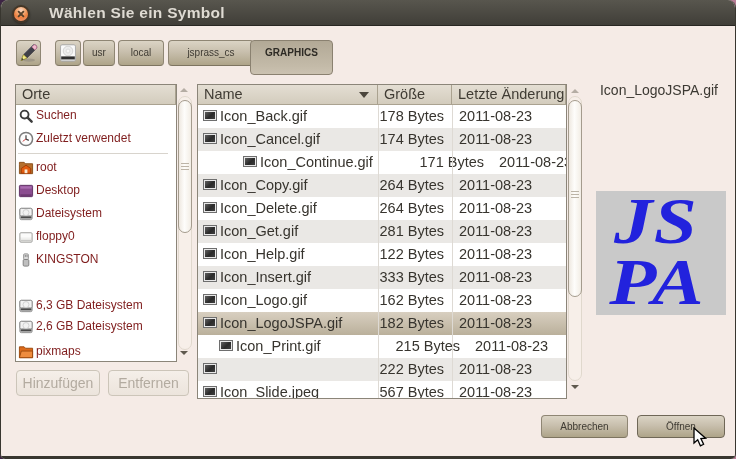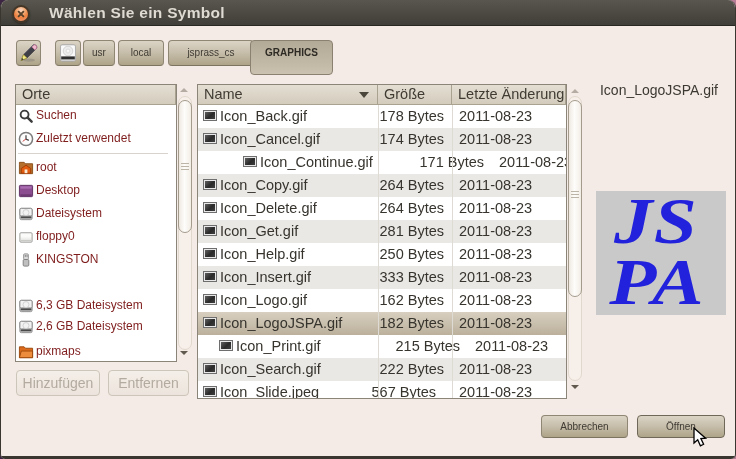--- a/index.html
+++ b/index.html
@@ -209,26 +209,25 @@
   <div class="dbtn" style="left:107px;top:370px;width:81px;">Entfernen</div>
 
   <div class="pane" id="files" style="left:196px;top:84px;width:370px;height:315px;">
     <div class="hdr" style="left:0;width:180px;">Name<span style="position:absolute;left:161px;top:7px;width:0;height:0;border-left:5px solid transparent;border-right:5px solid transparent;border-top:6px solid #4b463c;"></span></div>
     <div class="hdr" style="left:180px;width:74px;">Größe</div>
     <div class="hdr" style="left:254px;width:114px;">Letzte Änderung</div>
     <div id="flist" style="position:absolute;left:0;top:20px;width:368px;height:293px;overflow:hidden;">
         <div class="frow" style="top: 276px; left: 0px; width: 368px;">
           <div class="ficon"></div>
           <span class="fname">Icon_Slide.jpeg</span>
-          <span style="position:absolute;left:172px;top:3px;width:66px;text-align:right;">567 Bytes</span>
+          <span style="position:absolute;left:180px;top:3px;width:66px;text-align:right;">567 Bytes</span>
           <span class="fdate">2011-08-23</span>
         </div>
         <div class="frow gray" style="top: 253px; left: 0px; width: 368px;">
           <div class="ficon"></div>
-          <span class="fname">Icon_Search.gif</span>
           <span style="position:absolute;left:180px;top:3px;width:66px;text-align:right;">222 Bytes</span>
           <span class="fdate">2011-08-23</span>
         </div>
         <div class="frow" style="top: 230px; left: 16px; width: 368px;">
           <div class="ficon"></div>
           <span class="fname">Icon_Print.gif</span>
           <span style="position:absolute;left:180px;top:3px;width:66px;text-align:right;">215 Bytes</span>
           <span class="fdate">2011-08-23</span>
         </div>
         <div class="frow sel" style="top: 207px; left: 0px; width: 368px;">
@@ -245,21 +244,21 @@
         </div>
         <div class="frow gray" style="top: 161px; left: 0px; width: 368px;">
           <div class="ficon"></div>
           <span class="fname">Icon_Insert.gif</span>
           <span style="position:absolute;left:180px;top:3px;width:66px;text-align:right;">333 Bytes</span>
           <span class="fdate">2011-08-23</span>
         </div>
         <div class="frow" style="top: 138px; left: 0px; width: 368px;">
           <div class="ficon"></div>
           <span class="fname">Icon_Help.gif</span>
-          <span style="position:absolute;left:180px;top:3px;width:66px;text-align:right;">250 Bytes</span>
+          <span style="position:absolute;left:180px;top:3px;width:66px;text-align:right;">122 Bytes</span>
           <span class="fdate">2011-08-23</span>
         </div>
         <div class="frow gray" style="top: 115px; left: 0px; width: 368px;">
           <div class="ficon"></div>
           <span class="fname">Icon_Get.gif</span>
           <span style="position:absolute;left:180px;top:3px;width:66px;text-align:right;">281 Bytes</span>
           <span class="fdate">2011-08-23</span>
         </div>
         <div class="frow" style="top: 92px; left: 0px; width: 368px;">
           <div class="ficon"></div>

